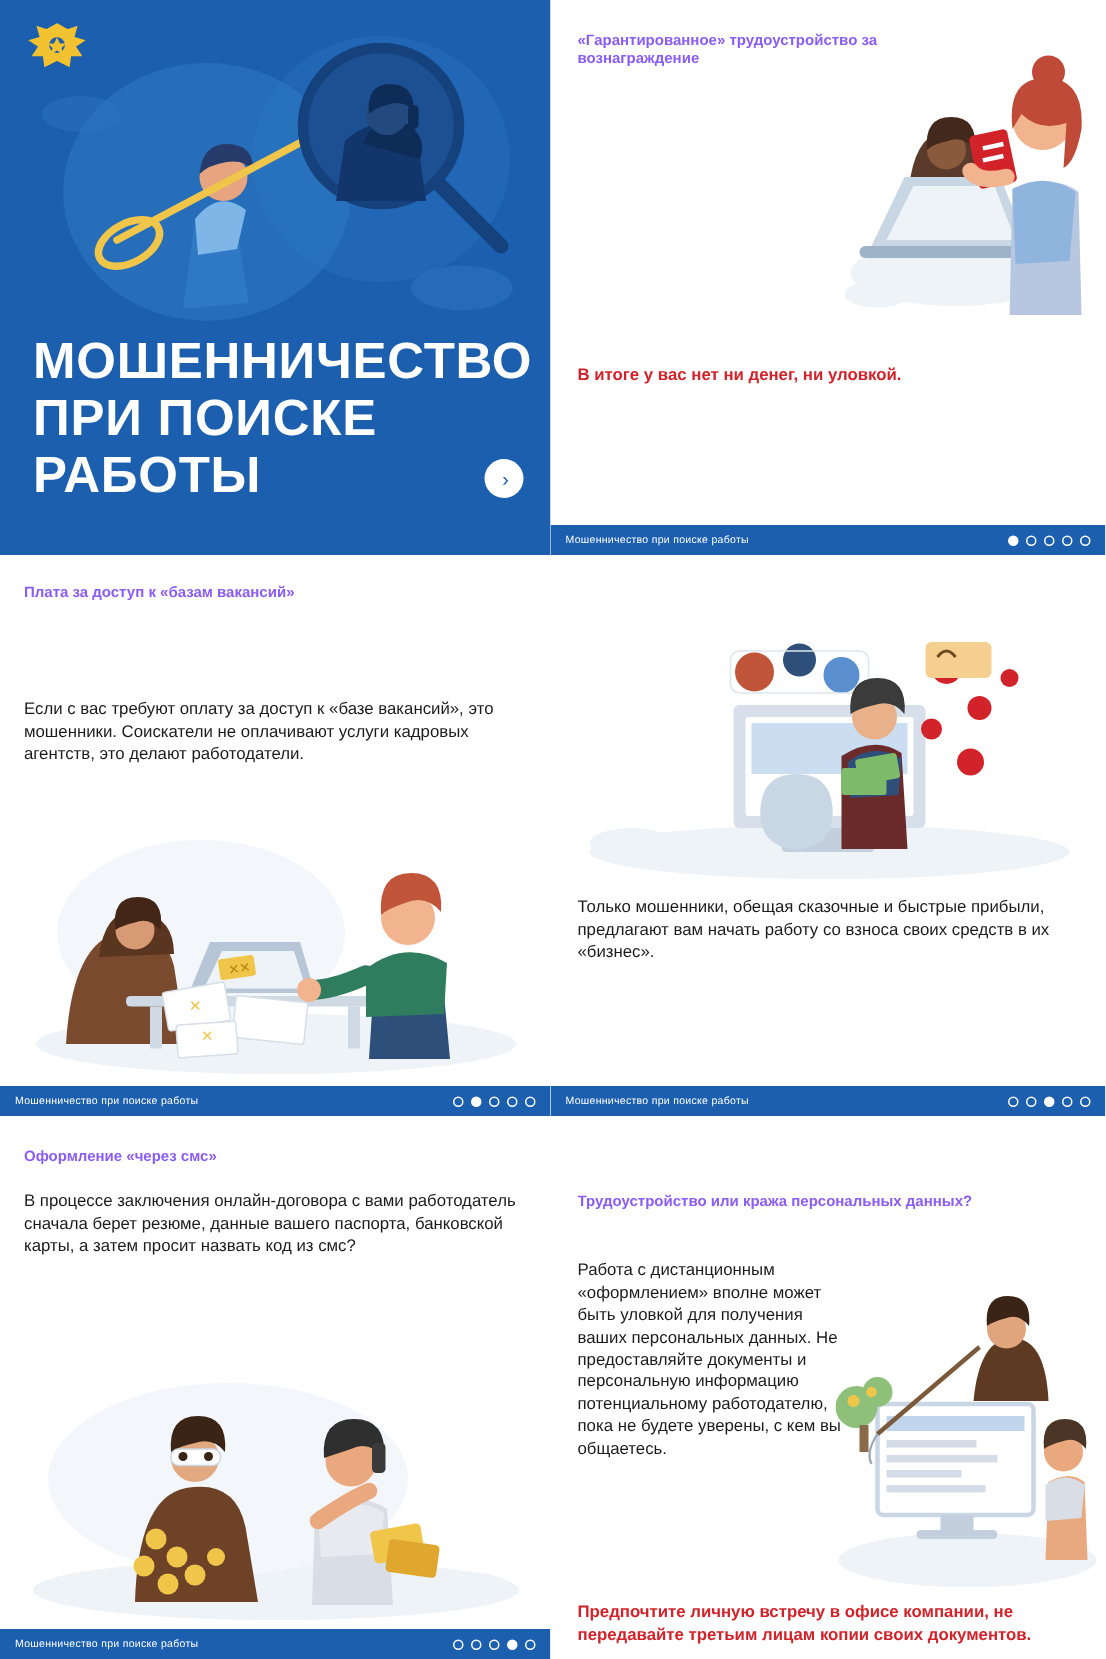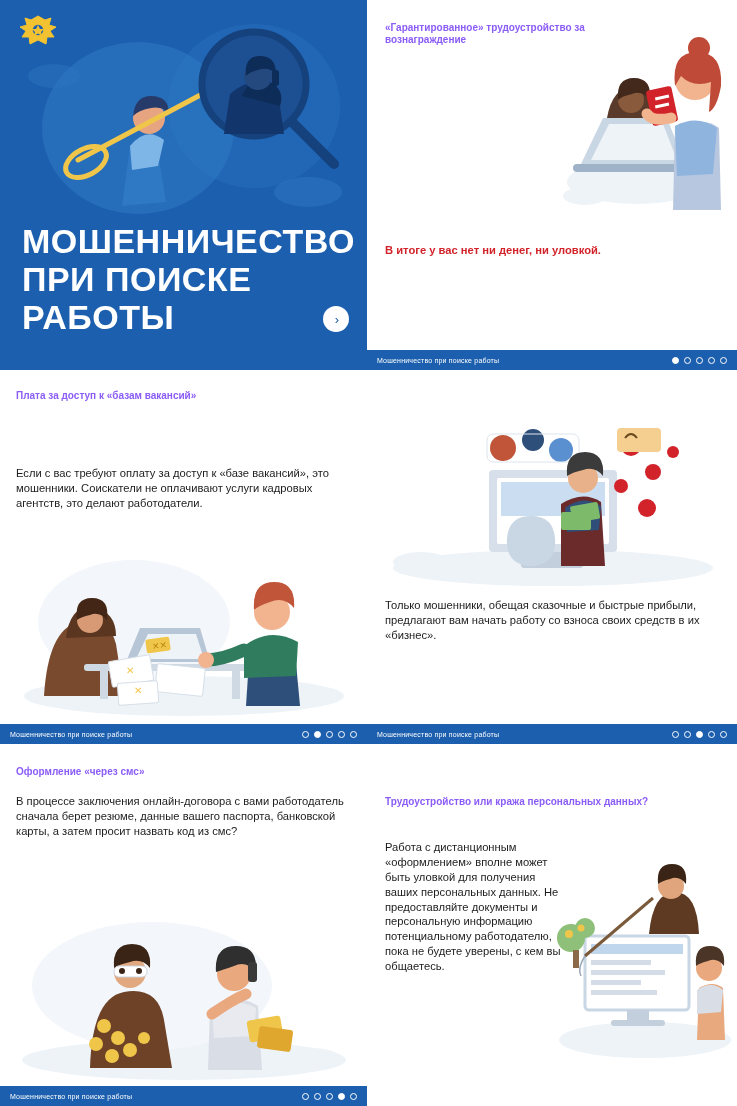--- a/index.html
+++ b/index.html
@@ -341,20 +341,21 @@
       <circle cx="152" cy="136" r="13" fill="#eaa87e"></circle>
       <path d="M139 134 q-2 -20 14 -20 q16 0 14 20 q-7 -9 -16 -5 q-8 2 -12 5 z" fill="#4a3526"></path>
 
       <circle cx="14" cy="106" r="14" fill="#8fc07a"></circle>
       <circle cx="28" cy="96" r="10" fill="#8fc07a"></circle>
       <rect x="16" y="118" width="6" height="18" fill="#8a6a48"></rect>
       <circle cx="12" cy="102" r="4" fill="#f0c64a"></circle>
       <circle cx="24" cy="96" r="3.5" fill="#f0c64a"></circle>
     </svg>
 
+    <div class="txt2 body-txt red b">Предпочтите личную встречу в офисе компании, не передавайте третьим лицам копии своих документов.</div>
 
     <div class="footer">
       <span class="fcap">Мошенничество при поиске работы</span>
       <span class="dots">
         <i class="dot"></i>
         <i class="dot"></i>
         <i class="dot"></i>
         <i class="dot"></i>
         <i class="dot on"></i>
       </span>

